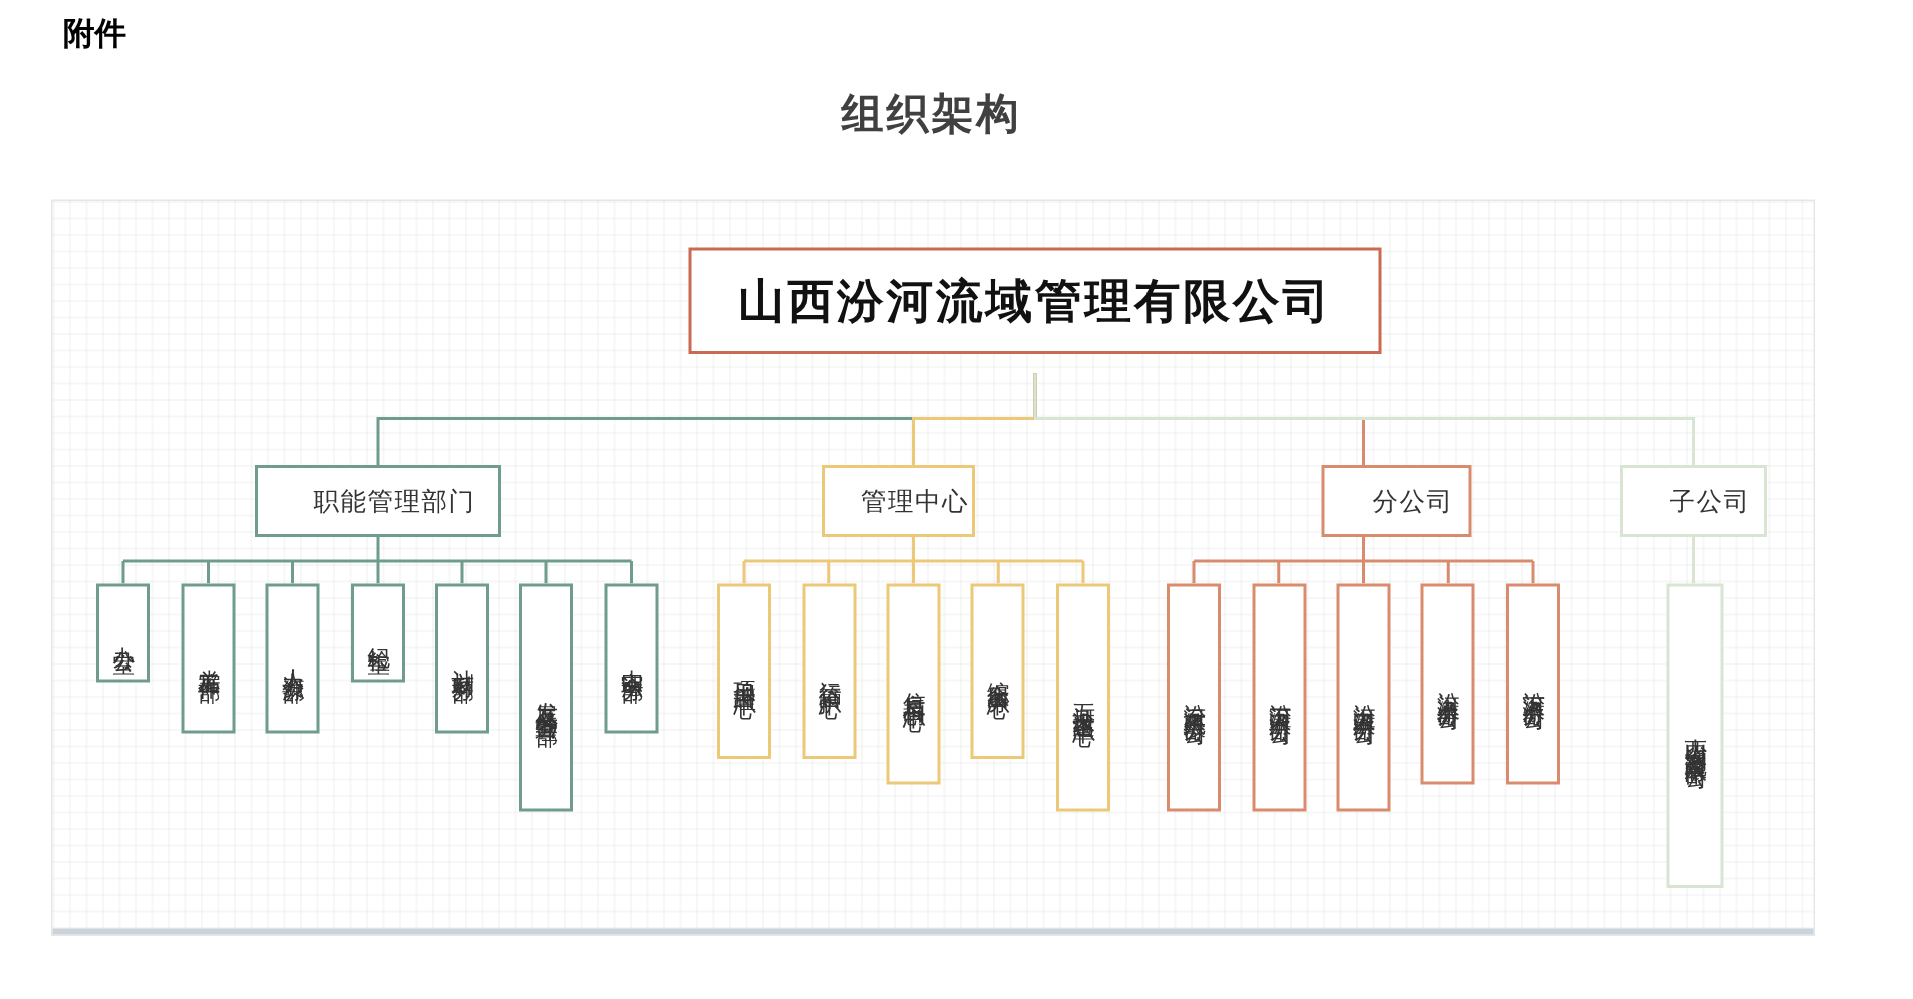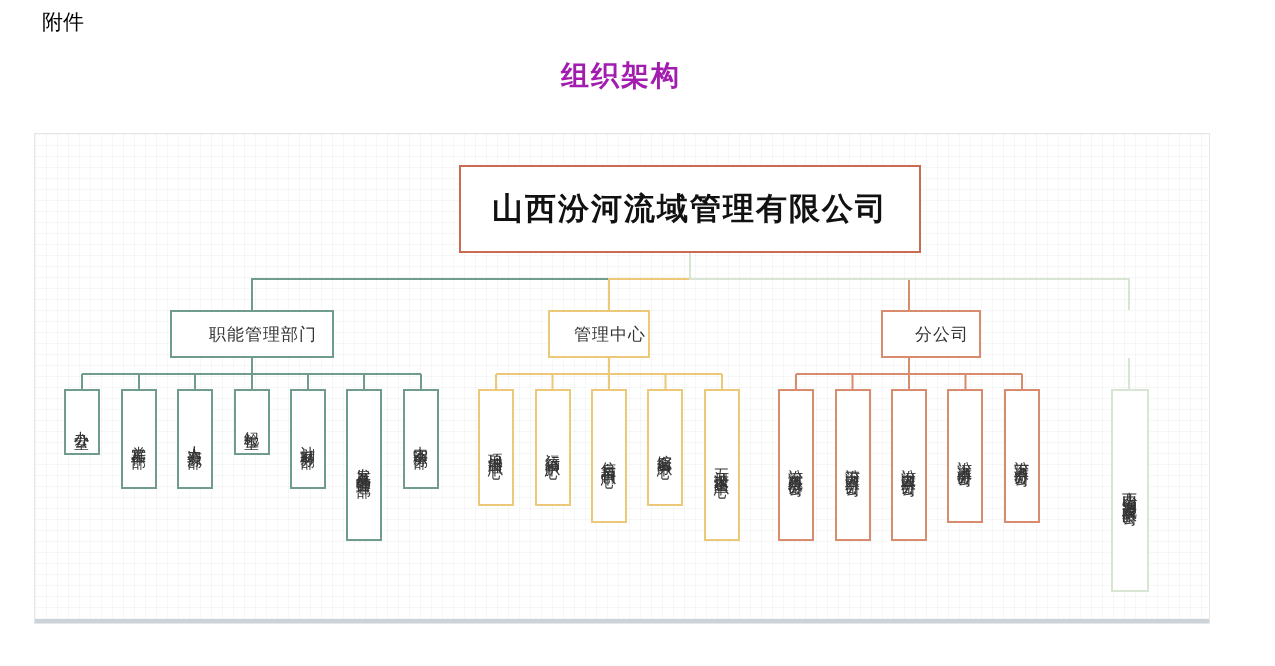--- a/index.html
+++ b/index.html
@@ -6,27 +6,27 @@
     margin: 0; padding: 0;
     width: 1275px; height: 666px;
     background: #ffffff;
     font-family: "Liberation Sans", "DejaVu Sans", sans-serif;
     position: relative;
     overflow: hidden;
   }
   .attachment-label {
     position: absolute; left: 42px; top: 8px;
     font-family: "Liberation Serif", "DejaVu Serif", serif;
-    font-weight: normal; font-size: 21px; color: #000;
+    font-weight: bold; font-size: 21px; color: #000;
   }
   .doc-title {
     position: absolute; left: 34px; top: 57px; width: 1174px;
     text-align: center;
     font-family: "Liberation Serif", "DejaVu Serif", serif;
-    font-weight: bold; font-size: 28px; color: #a21caf;
+    font-weight: bold; font-size: 28px; color: #404040;
     letter-spacing: 2px;
   }
   .chart-panel {
     position: absolute; left: 34px; top: 133px;
     width: 1174px; height: 489px;
     background: #fff;
     border: 1px solid #e4e7e9;
     box-sizing: content-box;
     background-image:
       linear-gradient(to right, rgba(60,70,80,0.045) 1px, transparent 1px),
@@ -90,25 +90,26 @@
     <path class="stroke-yellow" d="M655 115 V145 H574 V176"></path>
     <path class="stroke-salmon" d="M655 115 V145 H874 V176"></path>
     <path class="stroke-lightgreen" d="M655 115 V145 H1094 V176"></path>
 
     <path class="stroke-teal" d="M217 224 V240 M47 240 H386 M47 240 V255 M104 240 V255 M160 240 V255 M217 240 V255 M273 240 V255 M329 240 V255 M386 240 V255"></path>
     <path class="stroke-yellow" d="M574 224 V240 M461 240 H687 M461 240 V255 M517.5 240 V255 M574 240 V255 M630.5 240 V255 M687 240 V255"></path>
     <path class="stroke-salmon" d="M874 224 V240 M761 240 H987 M761 240 V255 M817.5 240 V255 M874 240 V255 M930.5 240 V255 M987 240 V255"></path>
     <path class="stroke-lightgreen" d="M1094 224 V255"></path>
   </svg>
 
-  <div class="node root-node" style="left:424px; top:31px; width:462px; height:88px;">山西汾河流域管理有限公司</div>
+  <div class="node root-node" style="left:424px; top:31px; width:462px; height:71px;">山西汾河流域管理有限公司</div>
 
   <div class="node l2-node b-teal" style="left:135px; top:176px; width:164px; height:48px;">职能管理部门</div>
   <div class="node l2-node b-yellow" style="left:513px; top:176px; width:102px; height:48px;">管理中心</div>
   <div class="node l2-node b-salmon" style="left:824px; top:176px; width:100px; height:48px;margin-left:22px;">分公司</div>
+  <div class="node l2-node b-lightgreen" style="left:1045px; top:176px; width:98px; height:48px;">子公司</div>
 
   <div class="node l3-node b-teal" style="left:29px;  top:255px; width:36px; height:66px;">
       <span class="vtext">办公室</span>
     </div>
   <div class="node l3-node b-teal" style="left:86px;  top:255px; width:36px; height:100px;">
       <span class="vtext">党群工作部</span>
     </div>
   <div class="node l3-node b-teal" style="left:142px; top:255px; width:36px; height:100px;">
       <span class="vtext">人力资源部</span>
     </div>

